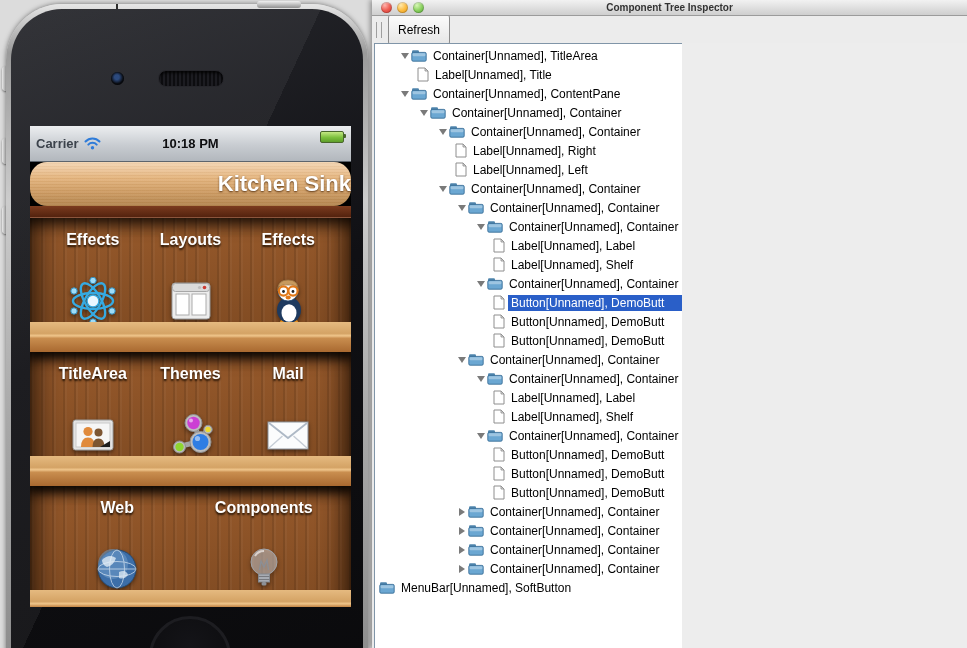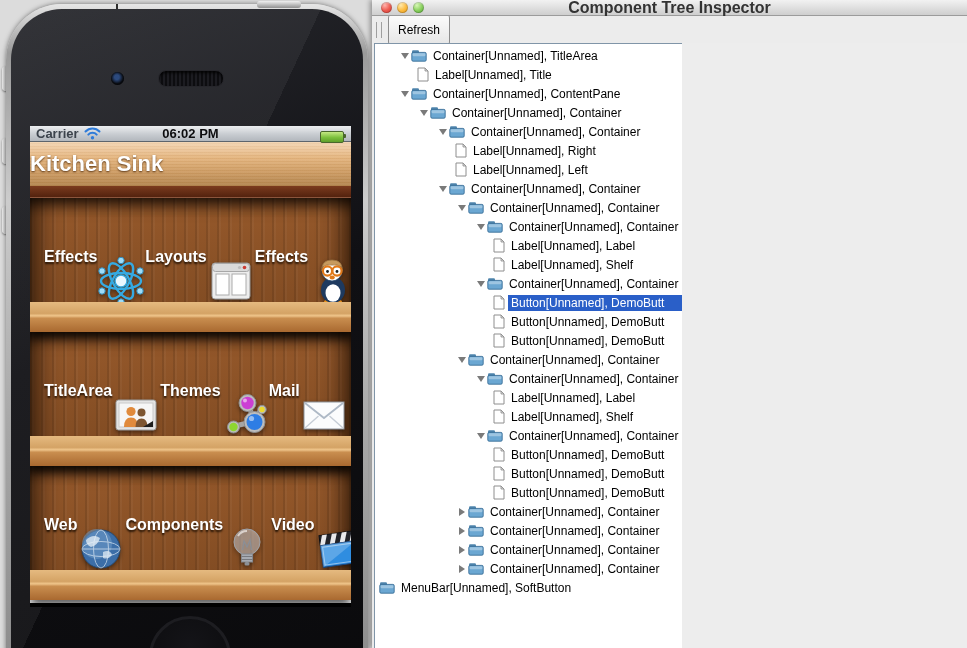--- a/index.html
+++ b/index.html
@@ -23,60 +23,60 @@
   .camera{position:absolute;left:105px;top:68px;width:13px;height:13px;border-radius:50%;z-index:3;
     background:radial-gradient(circle at 45% 40%,#2c4a7e 0 22%,#0c0f16 60%,#000);box-shadow:0 0 2px #000 inset;}
   .speaker{position:absolute;left:152px;top:66px;width:64px;height:15px;border-radius:8px;z-index:3;
     background:repeating-linear-gradient(90deg,#1c1c21 0 2px,#0d0d10 2px 4px);
     border:1px solid #26262b;box-shadow:inset 0 2px 3px rgba(0,0,0,.8);}
   .home-button{position:absolute;left:143px;top:612px;width:76px;height:76px;border-radius:50%;z-index:2;
     border:3px solid #1d1d21;background:radial-gradient(circle at 50% 35%,#141418,#0b0b0d);}
 
   .screen{position:absolute;left:24px;top:122px;width:321px;height:481px;z-index:3;background:#000;overflow:hidden;}
 
-  .statusbar{position:relative;height:16px;display:flex;align-items:center;padding:0 6px;box-sizing:border-box;
+  .statusbar{position:relative;height:36px;display:flex;align-items:center;padding:0 6px;box-sizing:border-box;
     background:linear-gradient(180deg,#eceef0,#c8ccd1 55%,#b2b7bd);border-bottom:1px solid #5d646c;
     font-size:13px;font-weight:bold;}
   .carrier{color:#3c434c;z-index:2;}
   .wifi{margin-left:5px;z-index:2;}
   .time{position:absolute;left:0;right:0;text-align:center;color:#0d0d0f;}
   .battery{position:absolute;right:7px;top:5px;width:22px;height:10px;border:1px solid #49662c;border-radius:2px;
     background:linear-gradient(180deg,#c4e883,#7cc03d 55%,#5f9e2b);}
   .battery::after{content:"";position:absolute;right:-3px;top:2px;width:2px;height:4px;background:#49662c;border-radius:0 1px 1px 0;}
 
-  .apptitle{height:44px;line-height:44px;text-align:left;color:#fff;font-size:22px;font-weight:bold;
+  .apptitle{height:44px;line-height:44px;text-align:right;color:#fff;font-size:22px;font-weight:bold;
     text-shadow:0 1px 2px rgba(70,35,5,.85);
     background:
       linear-gradient(180deg,rgba(255,255,255,.28),rgba(255,255,255,0) 35%,rgba(0,0,0,.13)),
       repeating-linear-gradient(0deg,rgba(120,70,20,.06) 0 1px,rgba(255,255,255,.05) 1px 3px),
-      linear-gradient(180deg,#eec495,#dca76a 70%,#cf9a5c);}
+      linear-gradient(180deg,#eec495,#dca76a 70%,#cf9a5c); border-radius: 17px;}
 
   .shelves{height:414px;}
   .beam{height:12px;background:linear-gradient(180deg,#7b3b1e,#53220e);border-bottom:1px solid rgba(255,255,255,.14);box-sizing:border-box;}
   .shelf{height:134px;display:flex;flex-direction:column;box-sizing:border-box;
     background:
       repeating-linear-gradient(90deg,rgba(0,0,0,.10) 0 2px,rgba(255,255,255,.035) 2px 4px,rgba(0,0,0,0) 4px 11px),
       linear-gradient(180deg,#96592b,#7d4921);
     box-shadow:inset 0 14px 16px -8px rgba(0,0,0,.8),
                inset 18px 0 24px -10px rgba(20,8,0,.7),
                inset -18px 0 24px -10px rgba(20,8,0,.7);}
   .items{flex:1;display:flex;padding:0 14px;}
-  .cell{flex:1;display:flex;flex-direction:row;align-items:center;padding-top:13px;box-sizing:border-box;}
+  .cell{flex:1;display:flex;flex-direction:column;align-items:center;padding-top:13px;box-sizing:border-box;}
   .ilabel{color:#fff;font-size:16px;font-weight:bold;text-shadow:0 2px 2px rgba(30,15,2,.95);white-space:nowrap;}
   .iicon{margin-top:auto;margin-bottom:-3px;width:48px;height:48px;}
   .iicon svg{width:48px;height:48px;display:block;filter:drop-shadow(0 2px 2px rgba(0,0,0,.45));}
   .board{height:30px;position:relative;z-index:1;
     background:linear-gradient(180deg,#e5ba80 0%,#d4a365 38%,#efc58b 46%,#c98e4f 54%,#a96930 100%);
     box-shadow:0 7px 9px -2px rgba(0,0,0,.6);}
   .screen-strip{height:3px;background:#e3e3e3;}
 
   
   .win{position:absolute;left:372px;top:0;width:595px;height:648px;background:#ececec;
     box-shadow:-2px 0 5px rgba(0,0,0,.35);}
-  .titlebar{height:15px;line-height:15px;text-align:center;font-size:16px;font-weight:bold;color:#333;
+  .titlebar{height:15px;line-height:15px;text-align:center;font-size:10px;font-weight:bold;color:#333;
     background:linear-gradient(180deg,#f2f2f2,#cecece);border-bottom:1px solid #9b9b9b;position:relative;}
   .tl{position:absolute;top:2px;width:11px;height:11px;border-radius:50%;box-shadow:inset 0 0 0 1px rgba(0,0,0,.18), inset 0 1px 1px rgba(255,255,255,.6);}
   .tl.red{left:9px;background:radial-gradient(circle at 35% 30%,#ffb3ac,#ee5a50 50%,#c93a30);}
   .tl.yellow{left:25px;background:radial-gradient(circle at 35% 30%,#ffe9ab,#fdbc40 50%,#dd951c);}
   .tl.green{left:41px;background:radial-gradient(circle at 35% 30%,#d7f7b5,#8bd15f 50%,#53a534);}
   .toolbar{height:27px;display:flex;align-items:center;padding-left:4px;}
   .handle{width:4px;height:16px;border-left:1px solid #9f9f9f;border-right:1px solid #9f9f9f;margin-right:6px;}
   .refresh-btn{font-family:"Liberation Sans",sans-serif;font-size:12px;color:#000;padding:12px 9px;
     border:1px solid #8c8c8c;border-radius:8px;background:linear-gradient(180deg,#ffffff,#e2e2e2);
     box-shadow:inset 0 1px 0 rgba(255,255,255,.8);}
@@ -114,21 +114,21 @@
     <div class="home-button"></div>
 
     <div class="screen">
       <div class="statusbar">
         <span class="carrier">Carrier</span>
         <svg class="wifi" width="17" height="13" viewBox="0 0 17 13">
           <path d="M1.5 4.5 A9.5 9.5 0 0 1 15.5 4.5" fill="none" stroke="#2e7bd9" stroke-width="2" stroke-linecap="round"></path>
           <path d="M4.3 7.6 A5.8 5.8 0 0 1 12.7 7.6" fill="none" stroke="#2e7bd9" stroke-width="2" stroke-linecap="round"></path>
           <circle cx="8.5" cy="10.8" r="1.7" fill="#2e7bd9"></circle>
         </svg>
-        <span class="time">06:02 PM</span>
+        <span class="time">10:18 PM</span>
         <span class="battery"></span>
       </div>
       <div class="apptitle">Kitchen Sink</div>
       <div class="shelves">
         <div class="beam"></div>
 
       <section class="shelf">
             <div class="items">
               <div class="cell">
                 <div class="ilabel">Effects</div>
@@ -261,37 +261,20 @@
   <circle cx="24" cy="17" r="13" fill="#d9d9de" fill-opacity="0.5" stroke="#9fa3aa"></circle>
   <path d="M15 11 Q18 6 24 6" fill="none" stroke="#ffffff" stroke-width="2" opacity="0.6"></path>
   <path d="M19.5 25 L21 16 L24 22 L27 15 L28.5 25" fill="none" stroke="#8b8f96" stroke-width="1.3"></path>
   <rect x="18.5" y="29" width="11" height="8" fill="#a7abb2" stroke="#84888e"></rect>
   <line x1="18.5" y1="31.5" x2="29.5" y2="31.5" stroke="#77797e"></line>
                     <line x1="18.5" y1="34.5" x2="29.5" y2="34.5" stroke="#77797e"></line>
   <rect x="21.5" y="37" width="5" height="3.5" rx="1.5" fill="#8d9197"></rect>
 </svg>
                 </div>
               </div>
-              <div class="cell">
-                <div class="ilabel">Video</div>
-                <div class="iicon">
-                  <svg viewBox="0 0 48 48" xmlns="http://www.w3.org/2000/svg">
-  <g transform="rotate(-8 24 24)">
-    <rect x="6" y="8" width="36" height="10" fill="#222329" stroke="#101014"></rect>
-    <path d="M9 8 L14 8 L10.5 18 L5.8 18 Z" fill="#e9e9eb"></path>
-    <path d="M19 8 L24 8 L20.5 18 L15.5 18 Z" fill="#e9e9eb"></path>
-    <path d="M29 8 L34 8 L30.5 18 L25.5 18 Z" fill="#e9e9eb"></path>
-    <path d="M39 8 L42 8 L42 16 L35.5 18 Z" fill="#e9e9eb"></path>
-    <rect x="6" y="18" width="36" height="22" fill="#2f8de0" stroke="#18457e"></rect>
-    <path d="M6 18 L42 18 L6 40 Z" fill="#ffffff" opacity="0.22"></path>
-    <rect x="8" y="20" width="32" height="18" fill="none" stroke="#dfeaf6" opacity="0.55"></rect>
-  </g>
-</svg>
-                </div>
-              </div>
             </div>
             <div class="board"></div>
           </section>
         </div>
       <div class="screen-strip"></div>
     </div>
   </div>
 
   <div class="win">
     <div class="titlebar">

